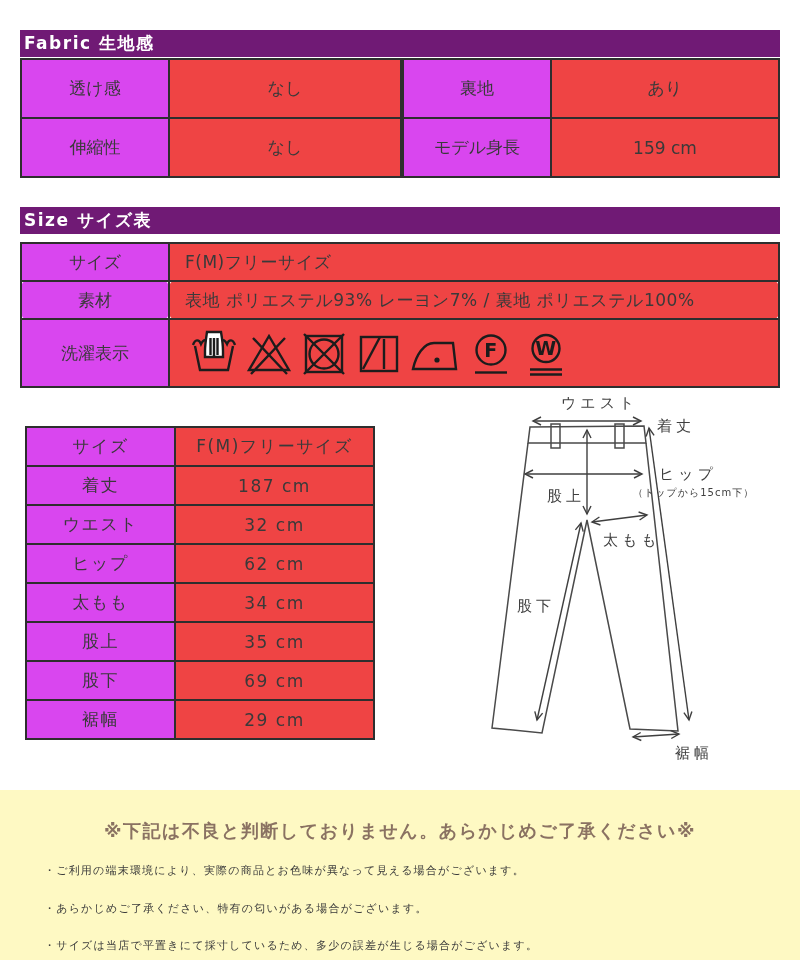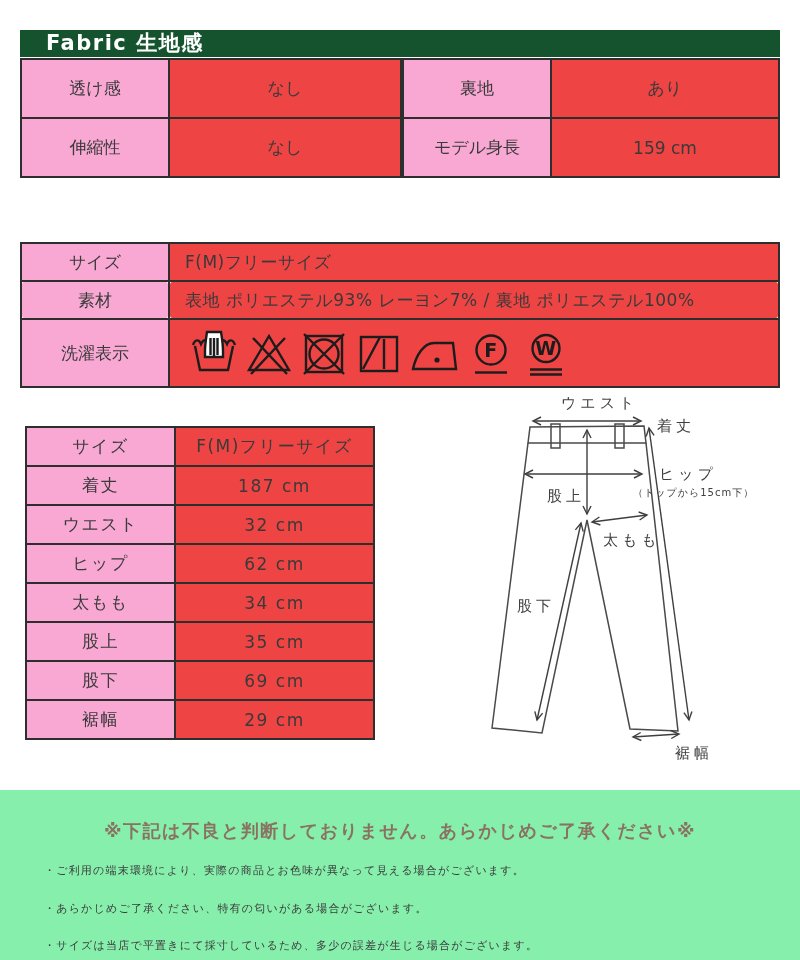--- a/index.html
+++ b/index.html
@@ -2,32 +2,32 @@
 <html><head>
 <meta charset="utf-8">
 <style>
   * { margin:0; padding:0; box-sizing:border-box; }
   html,body { background:#ffffff; }
   body { font-family:"DejaVu Sans","Liberation Sans",sans-serif; color:#3a3a3a; }
   #page { position:relative; width:800px; height:960px; background:#ffffff; overflow:hidden; margin:0 auto; }
 
   .section-bar {
     position:absolute; left:20px; width:760px; height:27px;
-    background:#14532d; color:#ffffff; font-size:21px; font-weight:bold;
-    line-height:27px; padding-left:26px; letter-spacing:1.5px;
+    background:#701a75; color:#ffffff; font-size:17px; font-weight:bold;
+    line-height:27px; padding-left:4px; letter-spacing:1.5px;
   }
   #fabric-bar { top:30px; }
   #size-bar   { top:207px; }
 
   table { border-collapse:collapse; table-layout:fixed; }
   td {
     border:2px solid #2e2e2e; font-size:17px; color:#3a3a3a;
     text-align:center; vertical-align:middle; overflow:hidden; white-space:nowrap;
   }
-  .hcell { background:#f9a8d4; }
+  .hcell { background:#d946ef; }
   .vcell { background:#ef4444; }
 
   #fabric-tables { position:absolute; left:20px; top:58px; width:760px; display:flex; }
   #fabric-tables table td { height:59px; }
   #fabric-left  { width:382px; }
   #fabric-right { width:378px; }
 
   #info-table { position:absolute; left:20px; top:242px; width:760px; }
   #info-table td.lab { width:148px; }
   #info-table tr.r1 td { height:38px; }
@@ -39,21 +39,21 @@
   .care-row svg { display:block; }
 
   #measure-table { position:absolute; left:25px; top:426px; width:350px; }
   #measure-table td { height:39px; letter-spacing:1.5px; font-size:17px; }
   #measure-table td.lab { width:149px; }
 
   #pants-diagram { position:absolute; left:425px; top:388px; }
 
   #notice {
     position:absolute; left:0; top:790px; width:800px; height:170px;
-    background:#86efac;
+    background:#fef9c3;
   }
   #notice-heading {
     margin-top:29px; text-align:center; font-size:18px; font-weight:bold;
     color:#8a7262; letter-spacing:1.5px;
   }
   #notice-list { list-style:none; margin-top:9px; padding-left:20px; }
   #notice-list li { font-size:11px; line-height:37.5px; letter-spacing:1.2px; color:#3b3b3b; white-space:nowrap;margin-left:24px; }
 
   .dg-label { fill:#3f3f3f; font-size:15px; letter-spacing:4px; }
   .dg-note  { fill:#3f3f3f; font-size:10px; letter-spacing:1px; }
@@ -102,20 +102,21 @@
         <td class="vcell">あり</td>
       </tr>
       <tr>
         <td class="hcell">モデル身長</td>
         <td class="vcell">159 cm</td>
       </tr>
     </tbody>
       </table>
   </div>
 
+  <div id="size-bar" class="section-bar">Size サイズ表</div>
 
   <table id="info-table">
     <tbody>
         <tr class="r1">
       <td class="hcell lab">サイズ</td>
       <td class="vcell val">F(M)フリーサイズ</td>
     </tr>
     <tr class="r2">
       <td class="hcell lab">素材</td>
       <td class="vcell val">表地 ポリエステル93% レーヨン7% / 裏地 ポリエステル100%</td>

